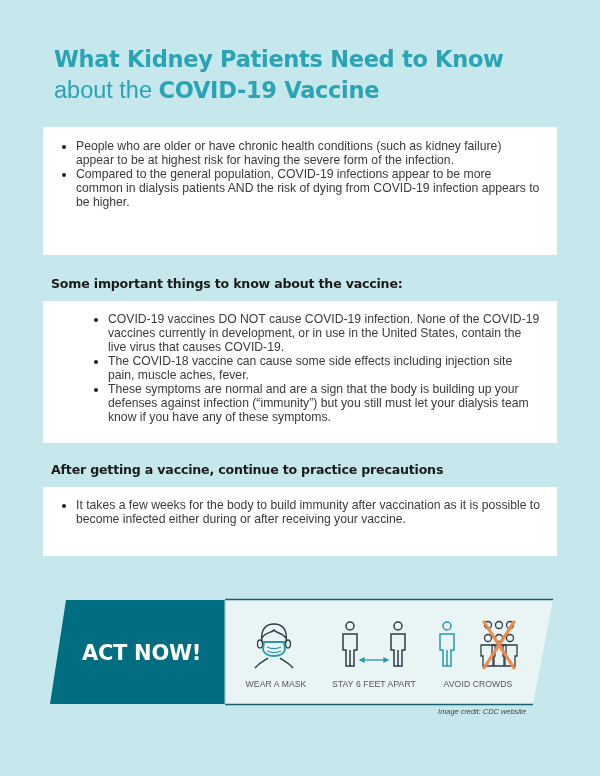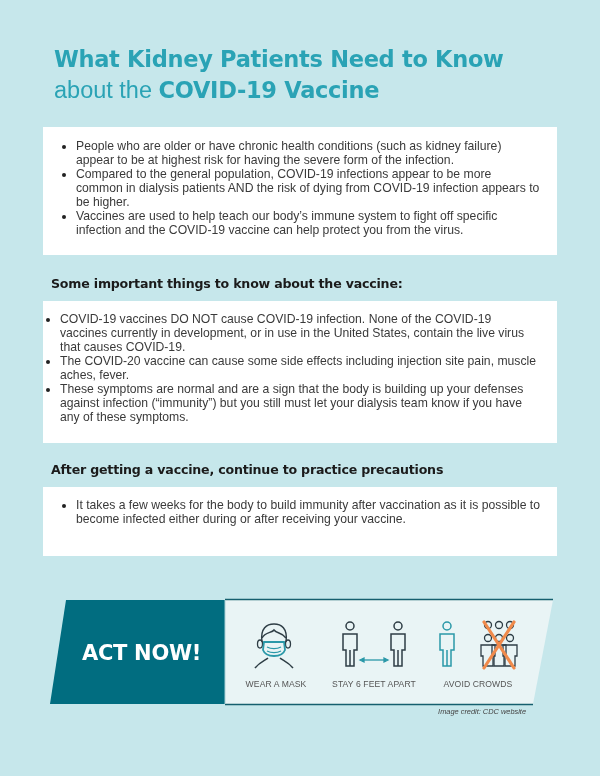--- a/index.html
+++ b/index.html
@@ -63,21 +63,21 @@
     left: -14px;
     top: 6px;
     width: 4px;
     height: 4px;
     border-radius: 50%;
     background: #222;
   }
   #box1 { top: 127px; height: 128px; }
   #box1 ul { padding-top: 12px; }
   #box2 { top: 301px; height: 142px; }
-  #box2 ul { padding-top: 11px; padding-left: 17px; }
+  #box2 ul { padding-top: 11px; padding-left: 17px; margin-left: 48px; }
   #box3 { top: 487px; height: 69px; }
   #box3 ul { padding-top: 11px; }
   .heading {
     position: absolute;
     left: 51px;
     font-family: "DejaVu Sans", sans-serif;
     font-weight: bold;
     font-size: 12.6px;
     color: #1b1b1b;
     letter-spacing: -0.2px;
@@ -135,29 +135,28 @@
 
 <div class="title">
   <span class="l1">What Kidney Patients Need to Know</span>
   <span class="l2"><span class="light">about the </span><span class="bold">COVID-19 Vaccine</span></span>
 </div>
 
 <div class="box" id="box1">
   <ul>
     <li>People who are older or have chronic health conditions (such as kidney failure) appear to be at highest risk for having the severe form of the infection.</li>
     <li>Compared to the general population, COVID-19 infections appear to be more common in dialysis patients AND the risk of dying from COVID-19 infection appears to be higher.</li>
-    <li>Vaccines are used to help teach our body’s immune system to fight off specific infection and the COVID-19 vaccine can help protect you from the virus.</li>
   </ul>
 </div>
 
 <div class="heading" id="h2">Some important things to know about the vaccine:</div>
 <div class="box" id="box2">
   <ul>
     <li>COVID-19 vaccines DO NOT cause COVID-19 infection.  None of the COVID-19 vaccines currently in development, or in use in the United States, contain the live virus that causes COVID-19.</li>
-    <li>The COVID-20 vaccine can cause some side effects including injection site pain, muscle aches, fever.</li>
+    <li>The COVID-18 vaccine can cause some side effects including injection site pain, muscle aches, fever.</li>
     <li>These symptoms are normal and are a sign that the body is building up your defenses against infection (“immunity”) but you still must let your dialysis team know  if you have any of these symptoms.</li>
   </ul>
 </div>
 
 <div class="heading" id="h3">After getting a vaccine, continue to practice precautions</div>
 <div class="box" id="box3">
   <ul>
     <li>It takes a few weeks for the body to build immunity after vaccination as it is possible to become infected either during or after receiving your vaccine.</li>
   </ul>
 </div>

